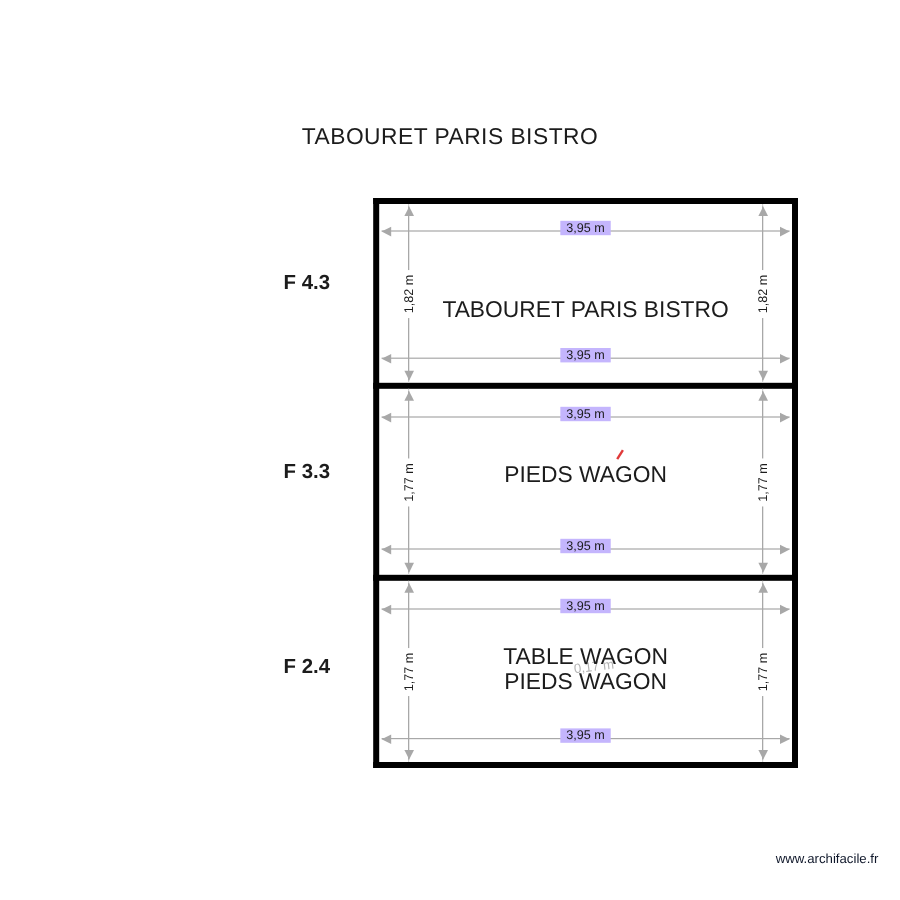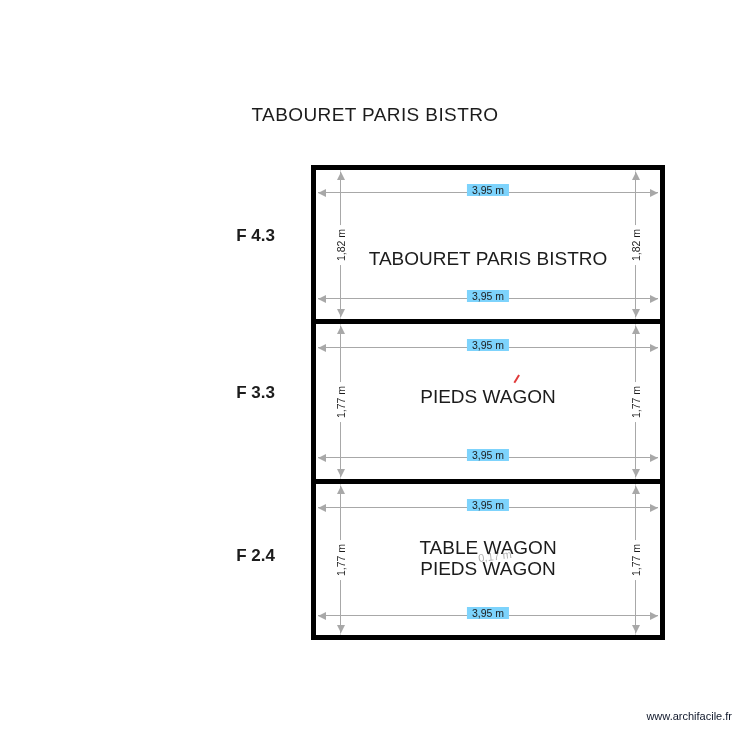--- a/index.html
+++ b/index.html
@@ -130,21 +130,21 @@
     border-bottom: 4px solid transparent;
   }
   .dim-h::before { left: 0;  border-right: 8px solid #a8a8a8; }
   .dim-h::after  { right: 0; border-left:  8px solid #a8a8a8; }
 
   .dim-h-label {
     position: absolute;
     top: -8px;
     left: 50%;
     transform: translateX(-50%);
-    background: #7dd3fc;
+    background: #c4b5fd;
     padding: 0 5px;
     font-size: 10.5px;
     color: #1c1c1c;
     white-space: nowrap;
   }
 
   .dim-v {
     position: absolute;
     width: 1px;
     background: #a8a8a8;

